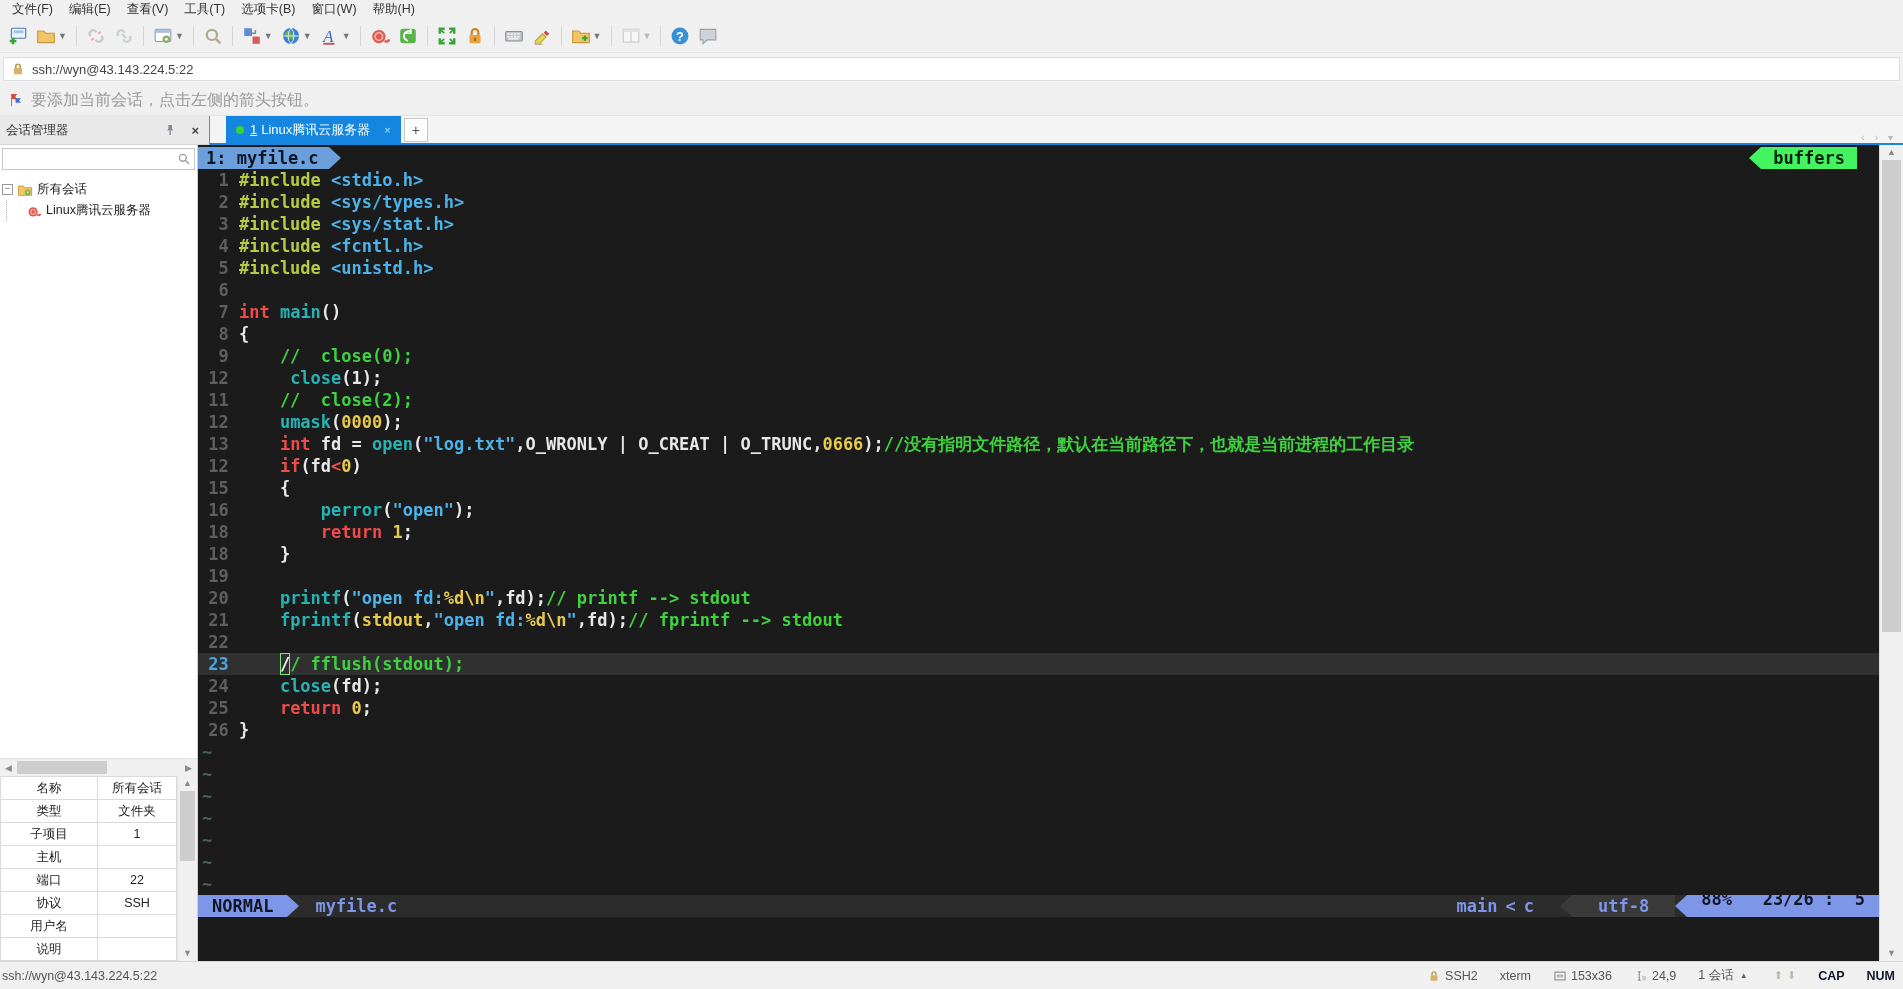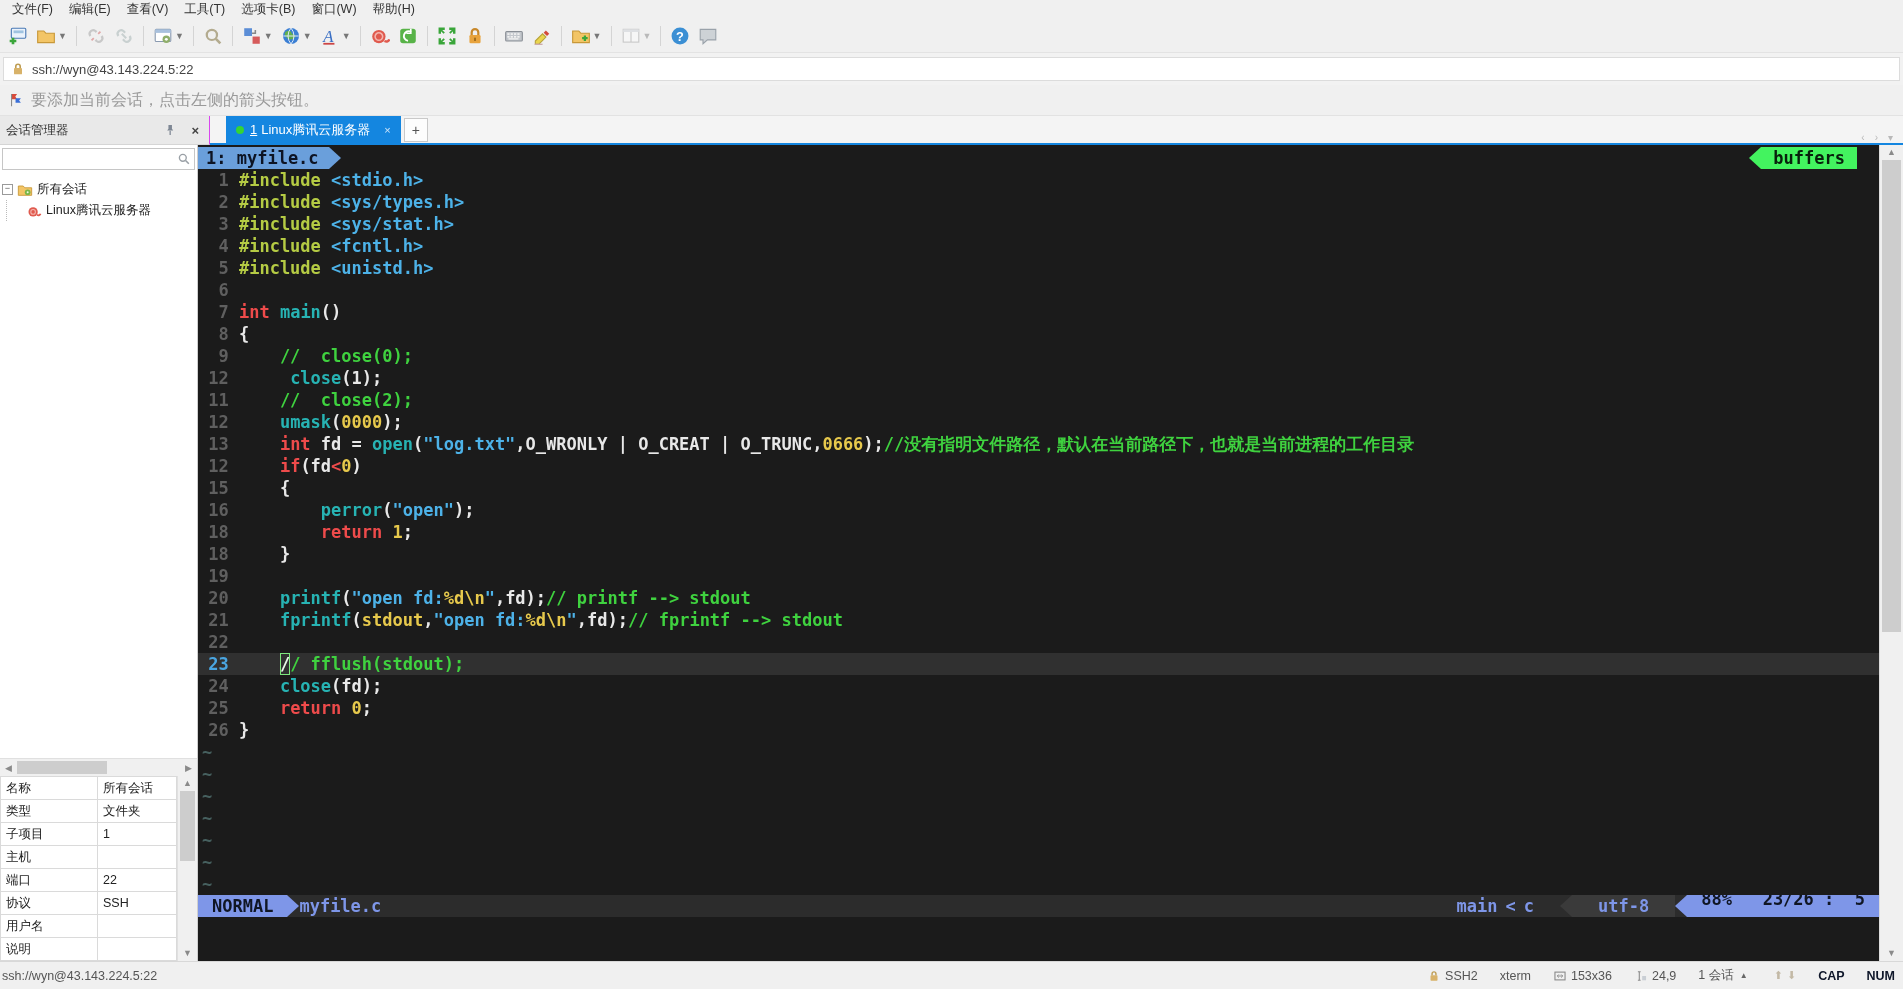--- a/index.html
+++ b/index.html
@@ -53,21 +53,21 @@
   .tree-row{display:flex;align-items:center;height:21px;white-space:nowrap;}
   .tree-row .icon{width:16px;height:16px;margin-right:4px;flex:0 0 auto;}
   .expander{width:9px;height:9px;border:1px solid #9a9a9a;background:#fff;color:#555;font-size:9px;line-height:7px;
     text-align:center;margin:0 4px 0 2px;flex:0 0 auto;}
   .tree-indent{width:19px;flex:0 0 auto;border-left:1px dotted #bbb;margin-left:6px;height:100%;}
   .sb-spacer{flex:1;}
   .hscroll{height:17px;background:#f0f0f0;display:flex;align-items:center;flex:0 0 auto;border-top:1px solid #e0e0e0;}
   .hs-arrow{width:17px;text-align:center;color:#8a8a8a;font-size:9px;flex:0 0 auto;}
   .hs-track{flex:1;height:100%;position:relative;background:#f0f0f0;}
   .hs-thumb{position:absolute;left:0;top:2px;bottom:2px;width:55%;background:#cdcdcd;}
-  .props-wrap{display:flex;flex:0 0 auto;}
+  .props-wrap{display:flex;flex:0 0 auto;text-align:center;}
   table.props{border-collapse:collapse;width:178px;table-layout:fixed;}
   table.props td{border:1px solid #dadada;height:22px;font-size:12.5px;color:#222;padding:0 5px;overflow:hidden;white-space:nowrap;background:#fff;}
   table.props td.k{width:86px;}
   .vscroll{width:19px;background:#f0f0f0;display:flex;flex-direction:column;align-items:center;border-left:1px solid #e0e0e0;}
   .vs-arrow{height:15px;color:#8a8a8a;font-size:9px;line-height:15px;}
   .vs-track{flex:1;width:100%;position:relative;}
   .vs-thumb{position:absolute;top:0;left:2px;right:2px;height:45%;background:#cdcdcd;}
 
   
   .terminal{flex:1;display:flex;min-width:0;background:#1b1b1b;}
@@ -85,21 +85,21 @@
   .tabline{justify-content:flex-start;}
   .tl-seg{background:var(--tlblue);color:#0d1424;padding:0 10px 0 8px;height:22px;display:inline-block;}
   .tl-arrow{width:0;height:0;border-top:11px solid transparent;border-bottom:11px solid transparent;border-left:12px solid var(--tlblue);}
   .tl-right{margin-left:auto;margin-right:22px;display:flex;align-items:center;}
   .buf-arrow{width:0;height:0;border-top:11px solid transparent;border-bottom:11px solid transparent;border-right:12px solid var(--bufgreen);}
   .buf-seg{background:var(--bufgreen);color:#08210c;padding:0 12px;height:22px;display:inline-block;}
 
   .statusline{background:var(--slbg);}
   .sl-mode{background:var(--slblue);color:#101624;padding:0 14px;height:22px;}
   .sl-mode-arrow{width:0;height:0;border-top:11px solid transparent;border-bottom:11px solid transparent;border-left:12px solid var(--slblue);}
-  .sl-file{color:var(--slblue);}
+  .sl-file{color:var(--slblue);margin-left:16px;}
   .sl-spacer{flex:1;}
   .sl-branch{color:var(--slblue);}
   .sl-enc-arrow{width:0;height:0;border-top:11px solid transparent;border-bottom:11px solid transparent;border-right:12px solid var(--encbg);margin-left:26px;}
   .sl-enc{background:var(--encbg);color:var(--slblue);padding:0 26px;height:22px;}
   .sl-pos-arrow{width:0;height:0;border-top:11px solid transparent;border-bottom:11px solid transparent;border-right:12px solid var(--slblue);}
   .sl-pos{background:var(--slblue);color:#101624;padding:0 14px;height:36px;}
 
   .term-scroll{width:23px;flex:0 0 auto;background:#f0f0f0;border-left:1px solid #dcdcdc;display:flex;flex-direction:column;align-items:center;}
   .term-scroll .vs-thumb{height:60%;}
 

